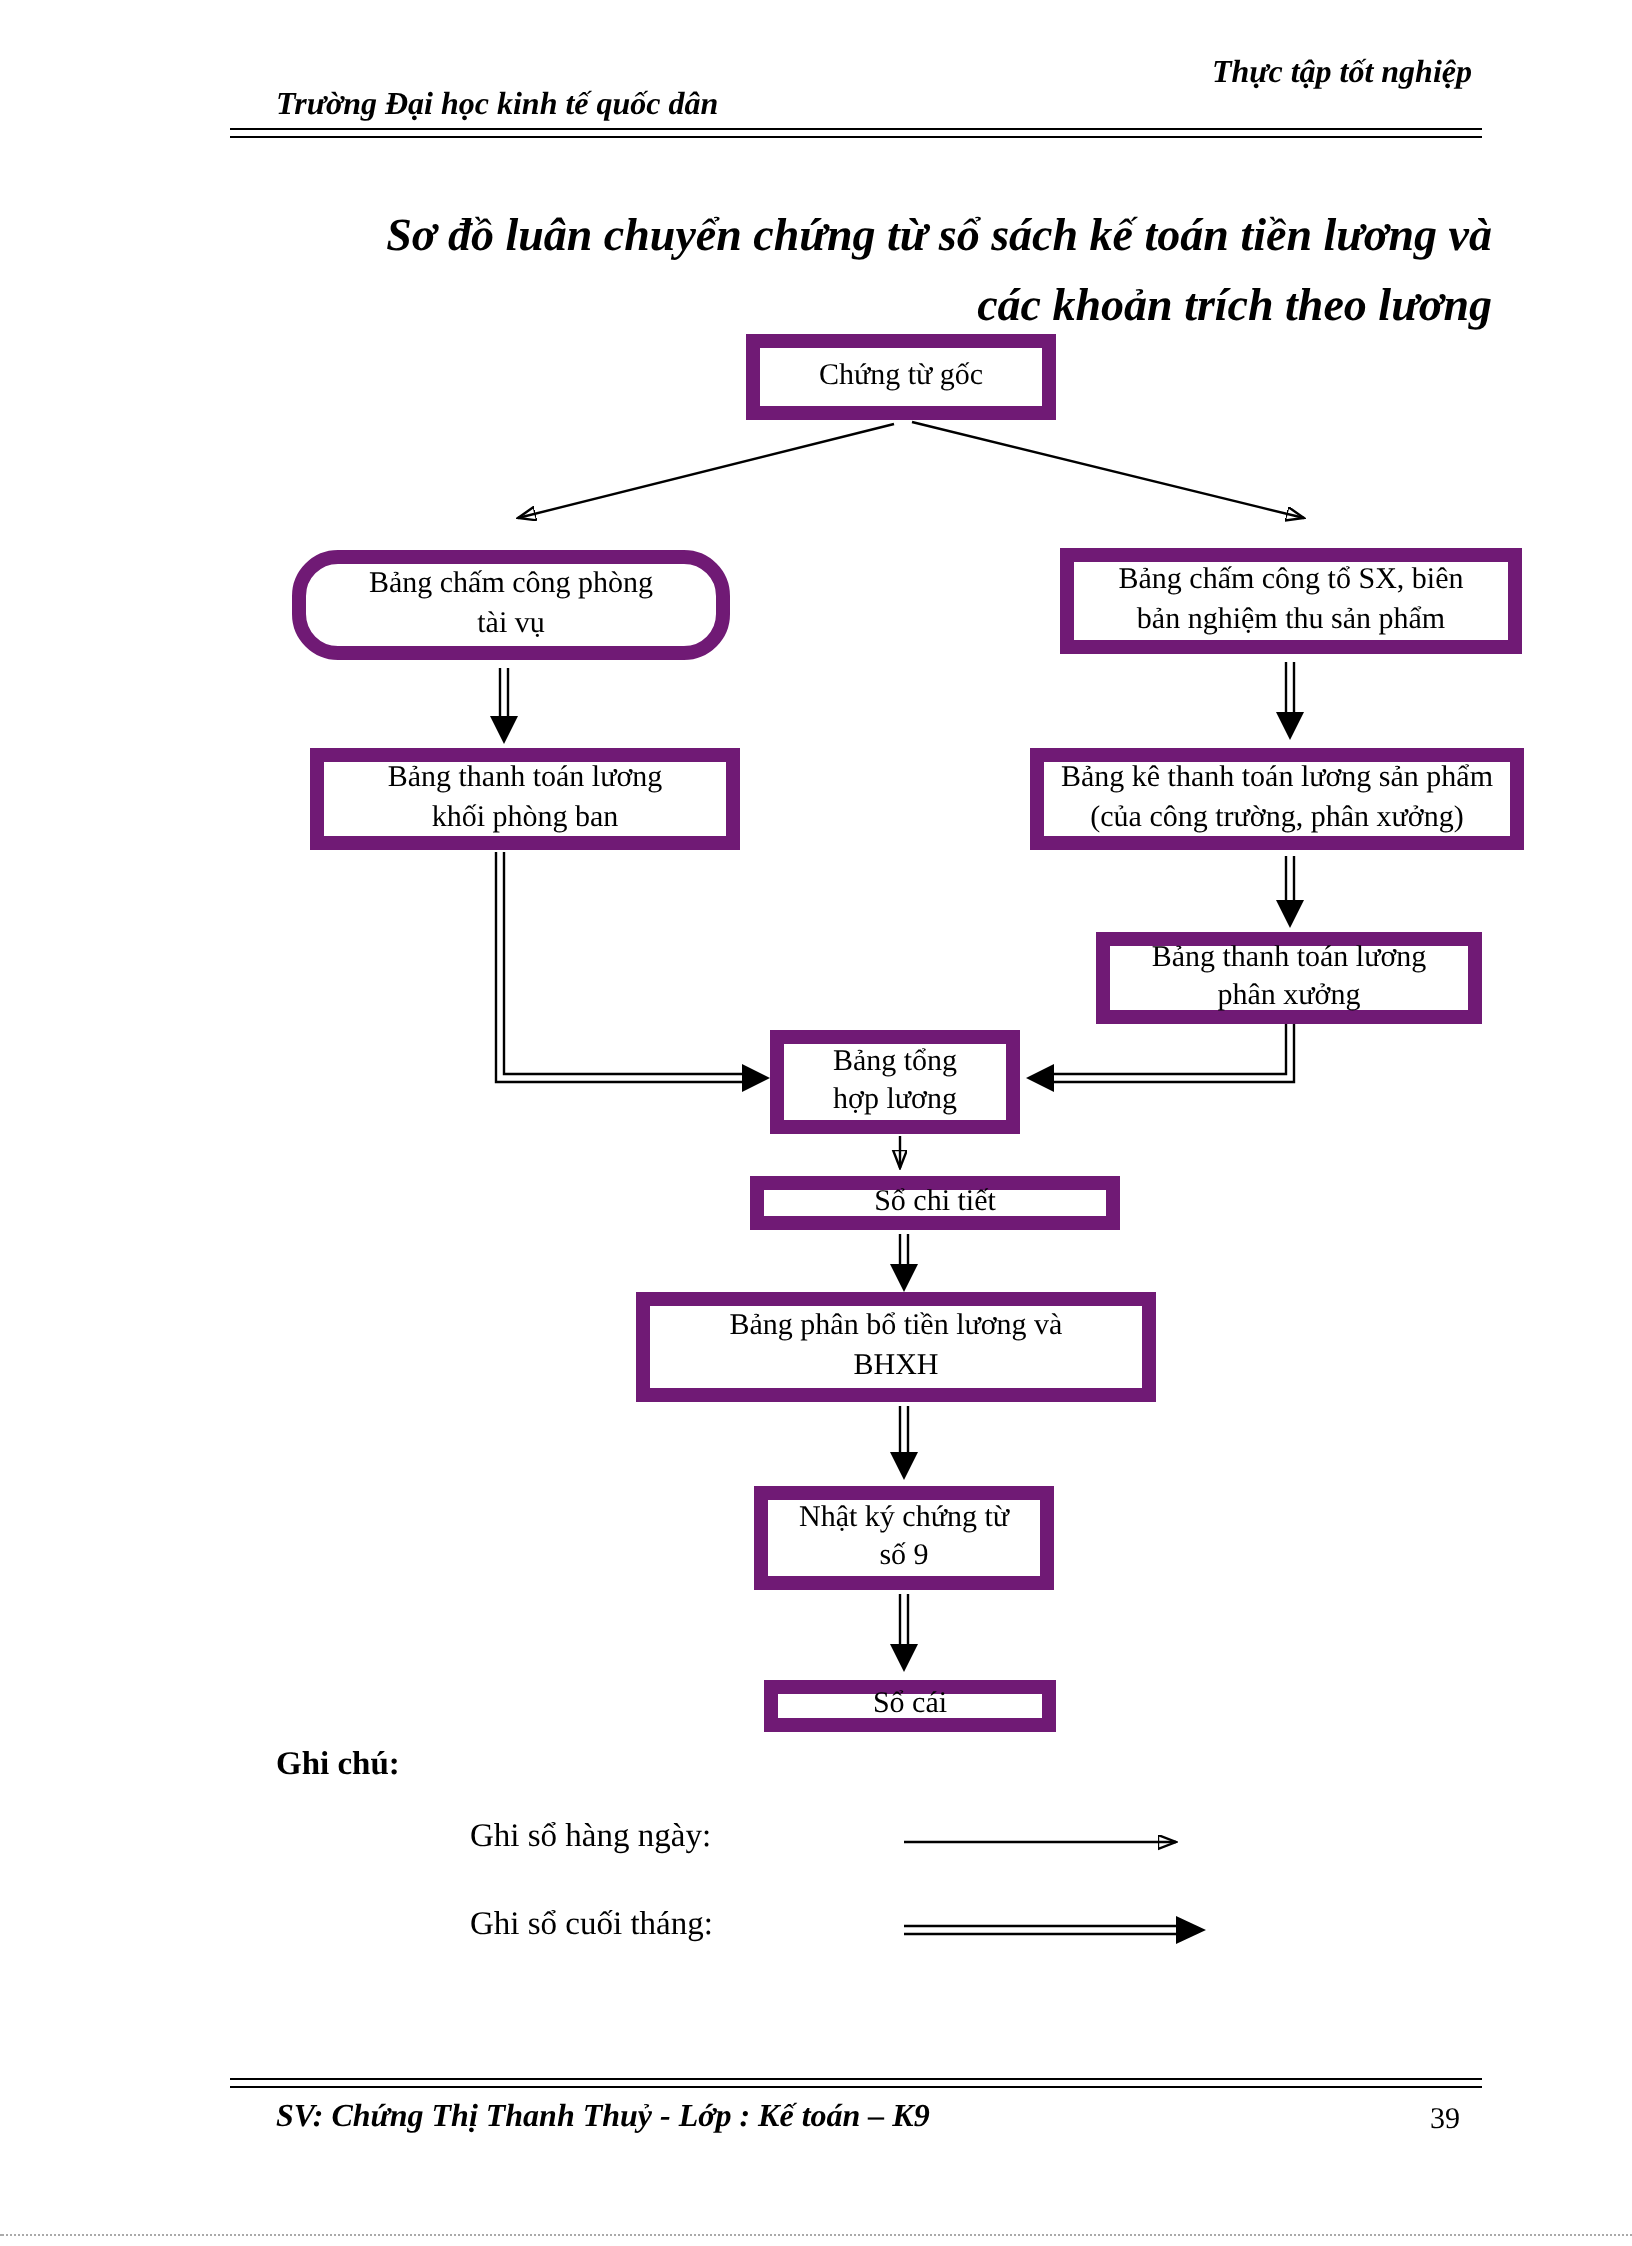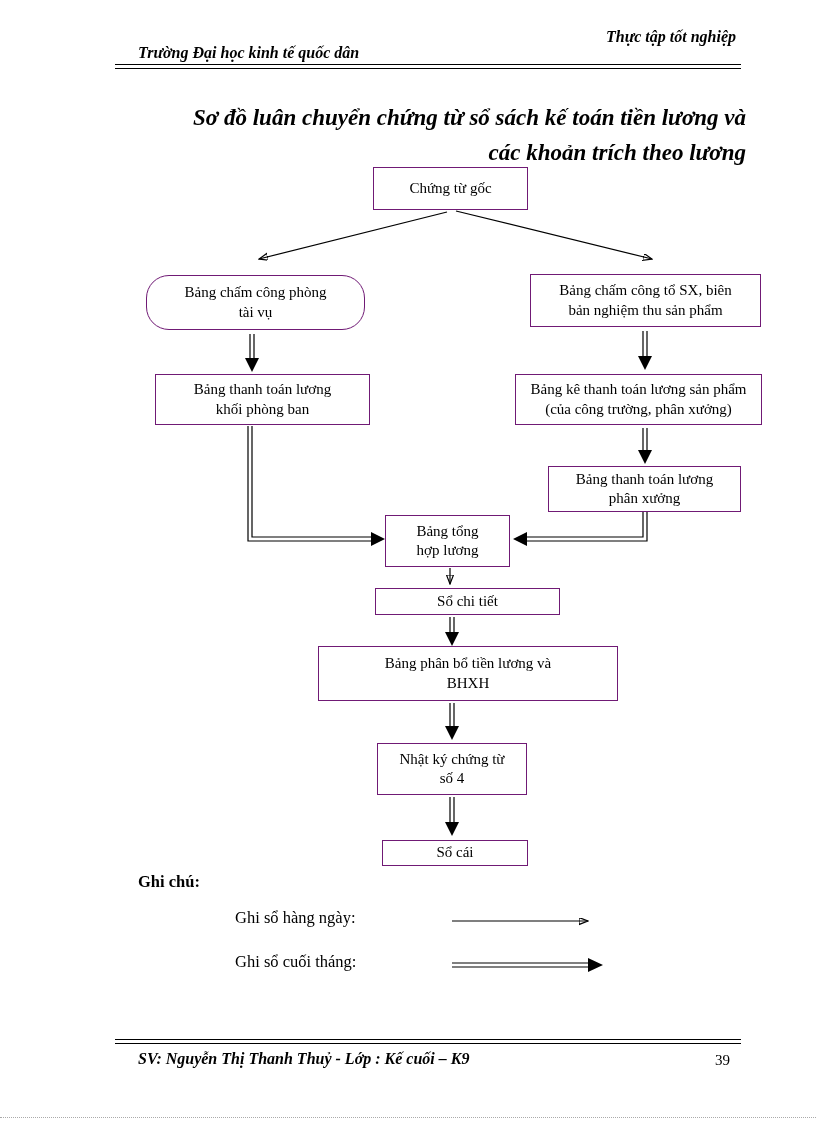--- a/index.html
+++ b/index.html
@@ -9,21 +9,21 @@
     overflow:hidden;
   }
   .abs{position:absolute;text-align:right;}
   .hdr-text{font-size:16px;font-weight:bold;font-style:italic;white-space:nowrap;}
   .double-rule{height:3px;border-top:1px solid #000;border-bottom:1px solid #000;}
   .doc-title{
     font-size:23px;font-weight:bold;font-style:italic;line-height:35px;
     text-indent:40px;width:608px;
   }
   .fbox{
-    position:absolute;border:1px solid #701a75;background:#fff;
+    position:absolute;border:7px solid #701a75;background:#fff;
     display:flex;align-items:center;justify-content:center;
     text-align:center;font-size:15px;line-height:1.28;
     white-space:pre-line;box-sizing:border-box;padding:1px 3px;
   }
   .legend-head{font-size:16.5px;font-weight:bold;}
   .legend-item{font-size:16.5px;}
   .footer-text{font-size:16px;font-weight:bold;font-style:italic;white-space:nowrap;}
   .page-num{font-size:15px;}
   .dotted-rule{border-top:1px dotted #aaa;width:100%;}
   svg.overlay{position:absolute;left:0;top:0;pointer-events:none;}
@@ -54,25 +54,25 @@
 (của công trường, phân xưởng)</div>
 
 <div class="fbox" style="left:548px;top:466px;width:193px;height:46px;">Bảng thanh toán lương
 phân xưởng</div>
 
 <div class="fbox" style="left:385px;top:515px;width:125px;height:52px;">Bảng tổng
 hợp lương</div>
 
 <div class="fbox" style="left:375px;top:588px;width:185px;height:27px;">Sổ chi tiết</div>
 
-<div class="fbox" style="left:318px;top:646px;width:300px;height:55px;">Bảng phân bổ tiền lương và
+<div class="fbox" style="left:318px;top:646px;width:260px;height:55px;">Bảng phân bổ tiền lương và
 BHXH</div>
 
 <div class="fbox" style="left:377px;top:743px;width:150px;height:52px;">Nhật ký chứng từ
-số 4</div>
+số 9</div>
 
 <div class="fbox" style="left:382px;top:840px;width:146px;height:26px;">Sổ cái</div>
 
 <svg class="overlay" width="816" height="1123" viewBox="0 0 816 1123">
   <defs>
     <marker id="mThin" markerUnits="userSpaceOnUse" markerWidth="10" markerHeight="8" refX="9" refY="3.5" orient="auto">
       <path d="M0,0 L9,3.5 L0,7 Z" fill="#000" stroke="none"></path>
     </marker>
   </defs>
 
@@ -135,15 +135,15 @@
       <line x1="452" y1="967" x2="588" y2="967"></line>
     <polygon points="588,958 588,972 603,965"></polygon>
   </g>
 </svg>
 
 <div class="abs legend-head" style="left:138px;top:872px;">Ghi chú:</div>
 <div class="abs legend-item" style="left:235px;top:908px;">Ghi sổ hàng ngày:</div>
 <div class="abs legend-item" style="left:235px;top:952px;">Ghi sổ cuối tháng:</div>
 
 <div class="abs double-rule" style="left:115px;top:1039px;width:626px;"></div>
-<div class="abs footer-text" style="left:138px;top:1050px;">SV: Nguyễn Thị Thanh Thuỷ - Lớp : Kế cuối – K9</div>
+<div class="abs footer-text" style="left:138px;top:1050px;">SV: Chứng Thị Thanh Thuỷ - Lớp : Kế toán – K9</div>
 <div class="abs page-num" style="left:715px;top:1052px;">39</div>
 <div class="abs dotted-rule" style="left:0;top:1117px;"></div>
 
 </body></html>

